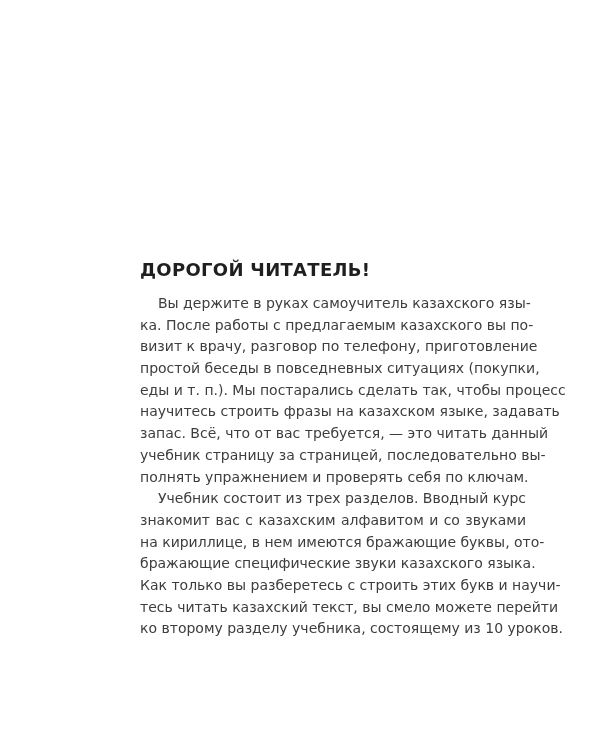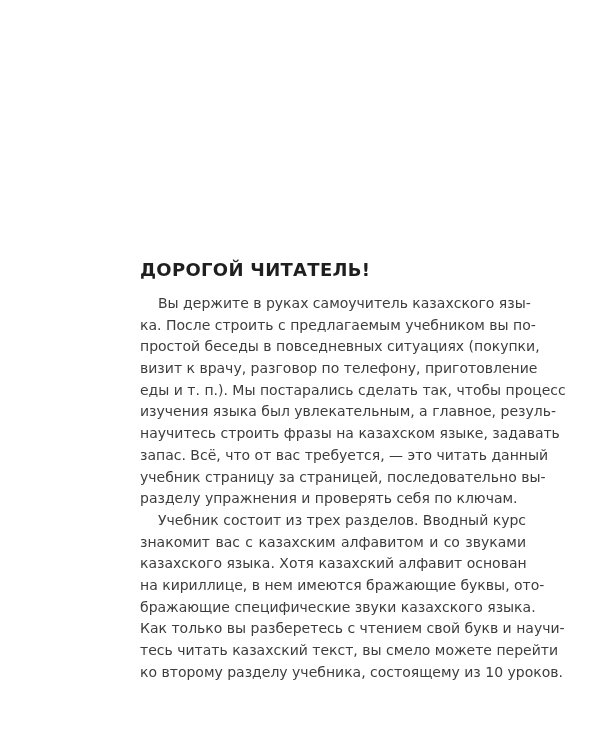--- a/index.html
+++ b/index.html
@@ -61,34 +61,32 @@
   </style>
 </head>
 <body>
 
 <div class="page">
   <h1 class="title">ДОРОГОЙ ЧИТАТЕЛЬ!</h1>
 
   <div class="body-text">
     <div>
       <span class="line indent">Вы держите в руках самоучитель казахского язы-</span>
-      <span class="line">ка. После строить с предлагаемым учебником вы по-</span>
+      <span class="line">ка. После работы с предлагаемым казахского вы по-</span>
+      <span class="line">визит к врачу, разговор по телефону, приготовление</span>
       <span class="line">простой беседы в повседневных ситуациях (покупки,</span>
-      <span class="line">визит к врачу, разговор по телефону, приготовление</span>
       <span class="line">еды и т. п.). Мы постарались сделать так, чтобы процесс</span>
-      <span class="line">изучения языка был увлекательным, а главное, резуль-</span>
       <span class="line">научитесь строить фразы на казахском языке, задавать</span>
       <span class="line">запас. Всё, что от вас требуется, — это читать данный</span>
       <span class="line">учебник страницу за страницей, последовательно вы-</span>
-      <span class="line last">разделу упражнения и проверять себя по ключам.</span>
+      <span class="line last">полнять упражнением и проверять себя по ключам.</span>
     </div>
     <div>
       <span class="line indent">Учебник состоит из трех разделов. Вводный курс</span>
       <span class="line">знакомит вас с казахским алфавитом и со звуками</span>
-      <span class="line">казахского языка. Хотя казахский алфавит основан</span>
       <span class="line">на кириллице, в нем имеются бражающие буквы, ото-</span>
       <span class="line">бражающие специфические звуки казахского языка.</span>
-      <span class="line">Как только вы разберетесь с чтением свой букв и научи-</span>
+      <span class="line">Как только вы разберетесь с строить этих букв и научи-</span>
       <span class="line">тесь читать казахский текст, вы смело можете перейти</span>
       <span class="line">ко второму разделу учебника, состоящему из 10 уроков.</span>
     </div>
   </div>
 </div>
 
 </body></html>

